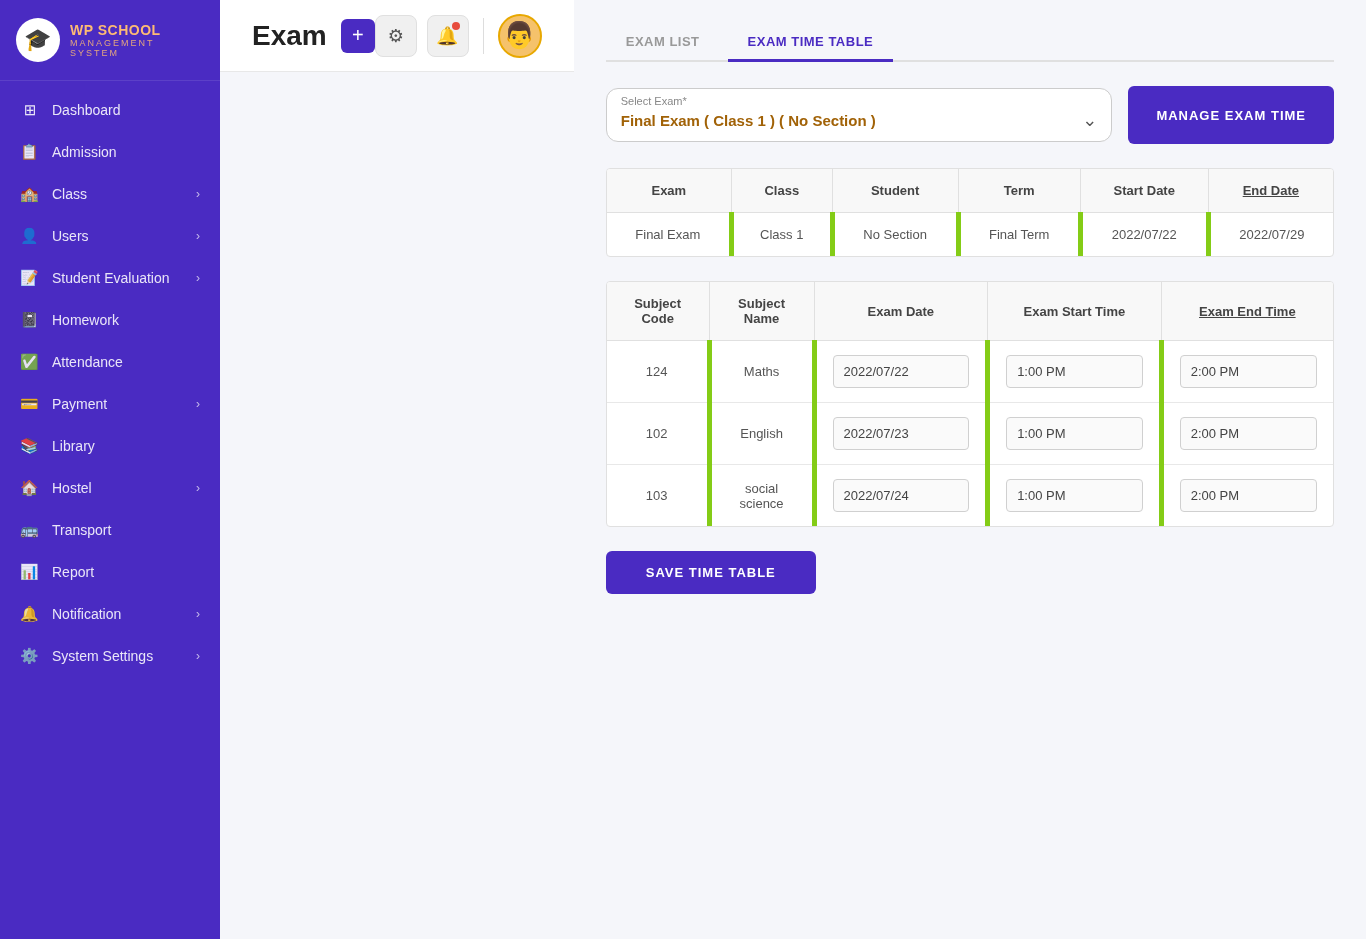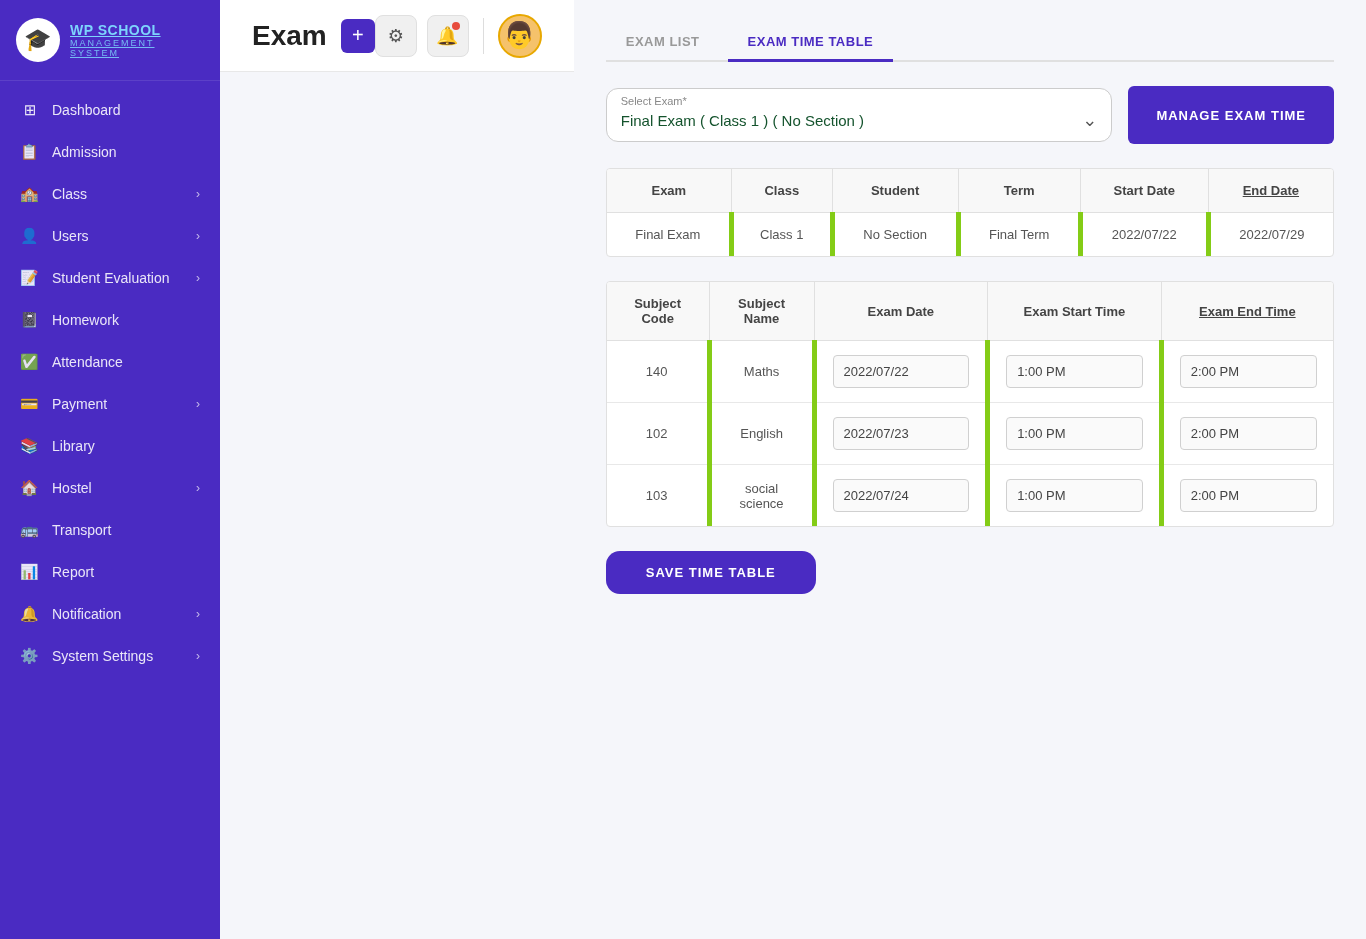--- a/index.html
+++ b/index.html
@@ -25,21 +25,21 @@
     }
     .logo-circle {
       width: 44px; height: 44px;
       border-radius: 50%;
       background: #fff;
       display: flex; align-items: center; justify-content: center;
       font-size: 20px;
       flex-shrink: 0;
       overflow: hidden;
     }
-    .logo-text { color: #7dd3fc; text-decoration: underline; }
+    .logo-text { color: #fdba74; }
     .logo-text .logo-title { font-size: 14px; font-weight: 700; letter-spacing: 0.5px; }
     .logo-text .logo-sub { font-size: 9px; letter-spacing: 2px; opacity: 0.85; }
     
     .sidebar-nav { padding: 8px 0; flex: 1; }
     .nav-item {
       display: flex; align-items: center;
       padding: 12px 20px;
       color: rgba(255,255,255,0.88);
       font-size: 14px;
       cursor: pointer;
@@ -136,21 +136,21 @@
       border: 1px solid #ccc;
       border-radius: 12px;
       padding: 6px 14px 10px 14px;
       background: #fff;
       position: relative;
     }
     .select-label { font-size: 11px; color: #888; margin-bottom: 2px; }
     .select-value-row {
       display: flex; align-items: center; justify-content: space-between;
     }
-    .select-value { font-size: 15px; color: #14532d; }
+    .select-value { font-size: 15px; color: #a16207; font-weight: bold; }
     .dropdown-icon { font-size: 18px; color: #555; }
     .manage-btn {
       background: #4a2bc2;
       color: #fff;
       border: none;
       padding: 0 28px;
       height: 58px;
       font-size: 13px;
       font-weight: 700;
       letter-spacing: 1px;
@@ -204,21 +204,21 @@
     
     
     .save-btn {
       background: #4a2bc2;
       color: #fff;
       border: none;
       padding: 14px 40px;
       font-size: 13px;
       font-weight: 700;
       letter-spacing: 1px;
-      border-radius: 14px;
+      border-radius: 6px;
       cursor: pointer;
     }
     
     
     .footer {
       text-align: center;
       padding: 18px;
       font-size: 13px;
       color: #aaa;
       background: #f5f6fa;
@@ -385,21 +385,21 @@
             <tr>
               <th>Subject Code</th>
               <th>Subject Name</th>
               <th>Exam Date</th>
               <th>Exam Start Time</th>
               <th>Exam End Time</th>
             </tr>
           </thead>
           <tbody id="schedule-tbody">
           <tr>
-      <td>140</td>
+      <td>124</td>
       <td>Maths</td>
       <td>
         <input class="cell-input" value="2022/07/22" readonly="" style="">
       </td>
       <td>
         <input class="cell-input" value="1:00 PM" readonly="" style="">
       </td>
       <td>
         <input class="cell-input" value="2:00 PM" readonly="" style="">
       </td>

